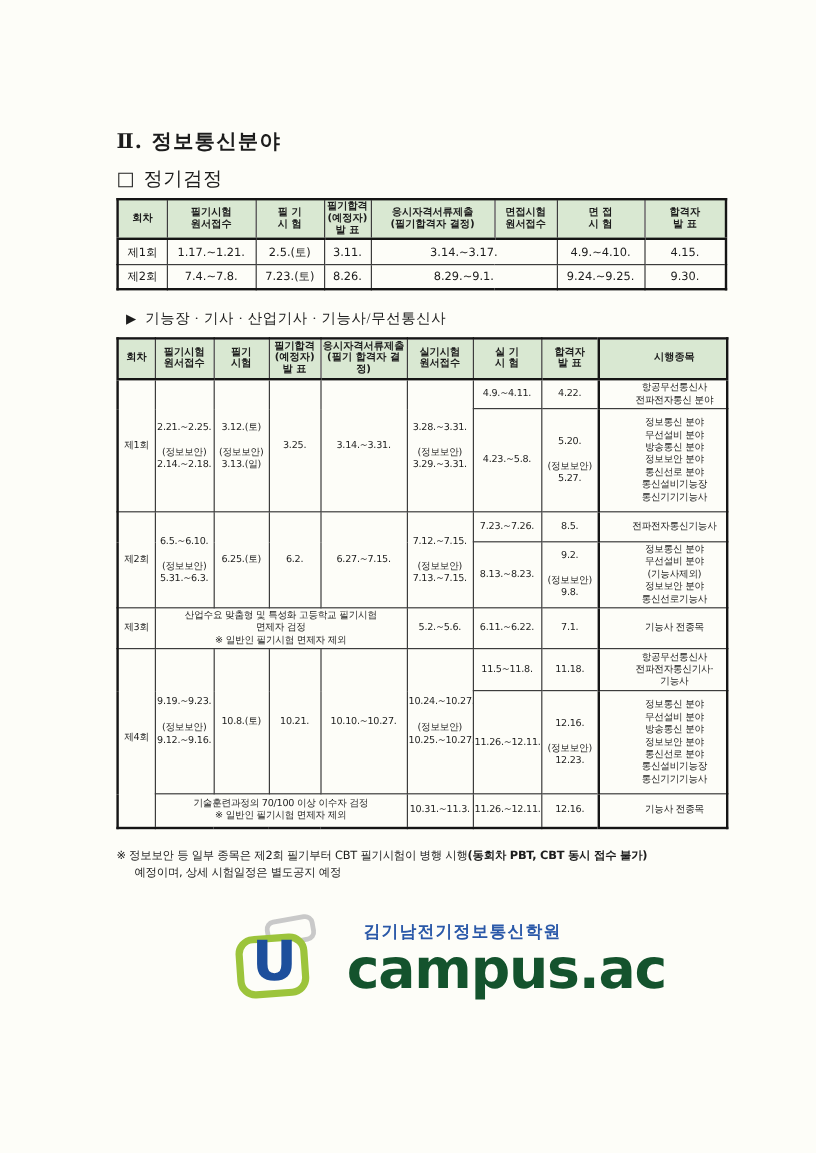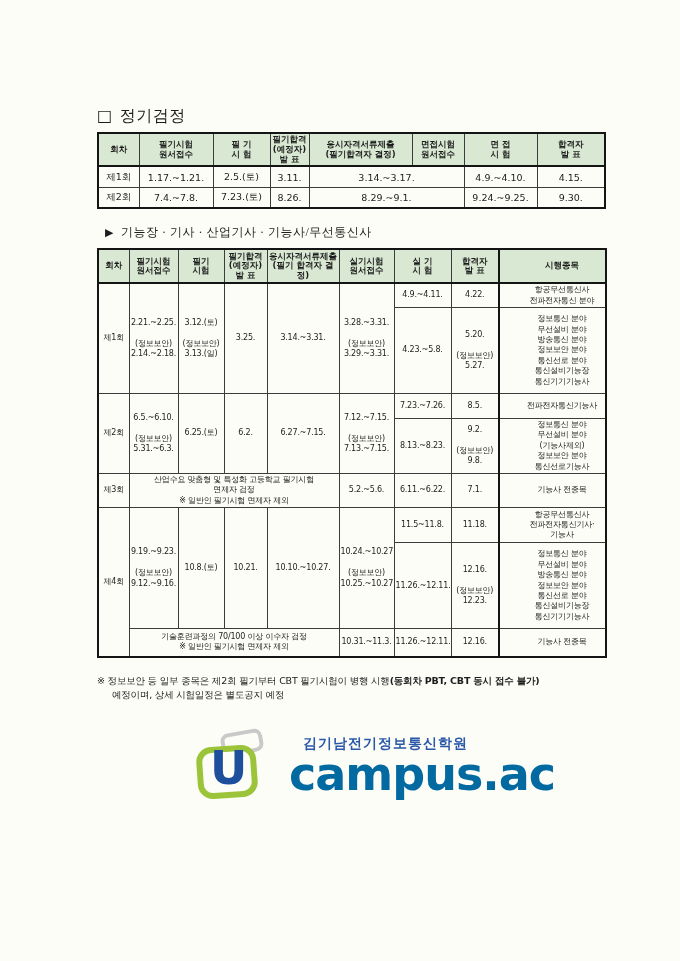--- a/index.html
+++ b/index.html
@@ -30,28 +30,29 @@
   .footnote { margin-top:16px; font-size:9.5px; line-height:1.55; padding-left:15px; text-indent:-15px; letter-spacing:-0.2px; }
   .footnote b { font-weight:bold; }
 
   .logo { margin-top:26px; margin-left:100px; display:flex; align-items:flex-start; gap:8px; }
   .logo-mark { position:relative; width:84px; height:80px; flex:0 0 auto; }
   .logo-lid { position:absolute; left:24px; top:2px; width:42px; height:23px; border:4px solid #c9c9c9; border-radius:8px; transform:rotate(-10deg); z-index:1; }
   .logo-box { position:absolute; left:0; top:17px; width:60px; height:52px; border:6px solid #9cc43b; border-radius:15px; transform:rotate(-4deg); background:#fdfdf8; z-index:2; }
   .logo-u { position:absolute; left:13px; top:16px; z-index:3; font-size:46px; font-weight:bold; color:#1d4f9c; line-height:1; }
   .logo-text { padding-top:6px; }
   .logo-kor { font-size:14px; font-weight:bold; color:#2a58a8; letter-spacing:1px; margin-left:14px; }
-  .logo-brand { font-size:46px; font-weight:bold; color:#0369a1; letter-spacing:-1px; line-height:0.95; }
+  .logo-brand { font-size:46px; font-weight:bold; color:#14532d; letter-spacing:-1px; line-height:0.95; }
 </style>
 </head>
 <body>
 
 <div class="page">
   <div class="content">
 
+    <div class="doc-title">Ⅱ. 정보통신분야</div>
 
     <div class="sec-line">
       <span class="glyph">□</span><span>정기검정</span>
     </div>
 
 
     <table class="t1">
       <colgroup>
         <col style="width:41px">
           <col style="width:74px">

